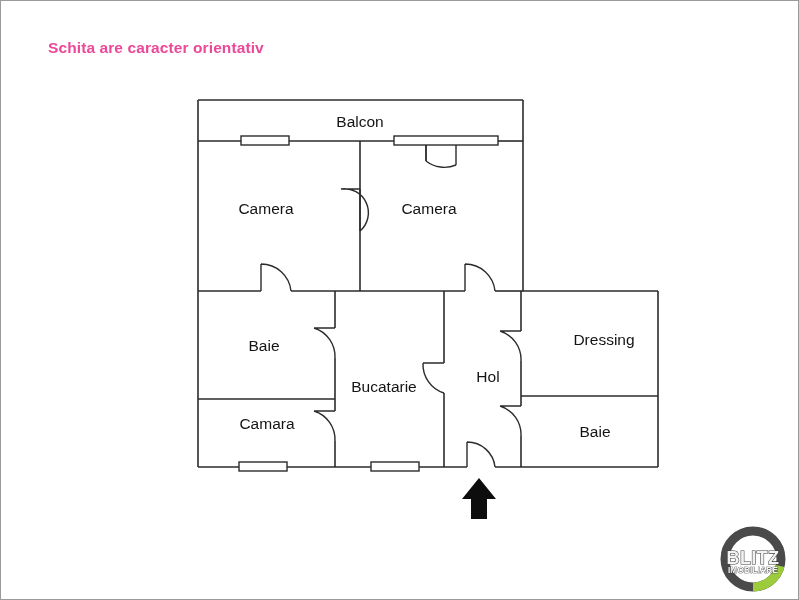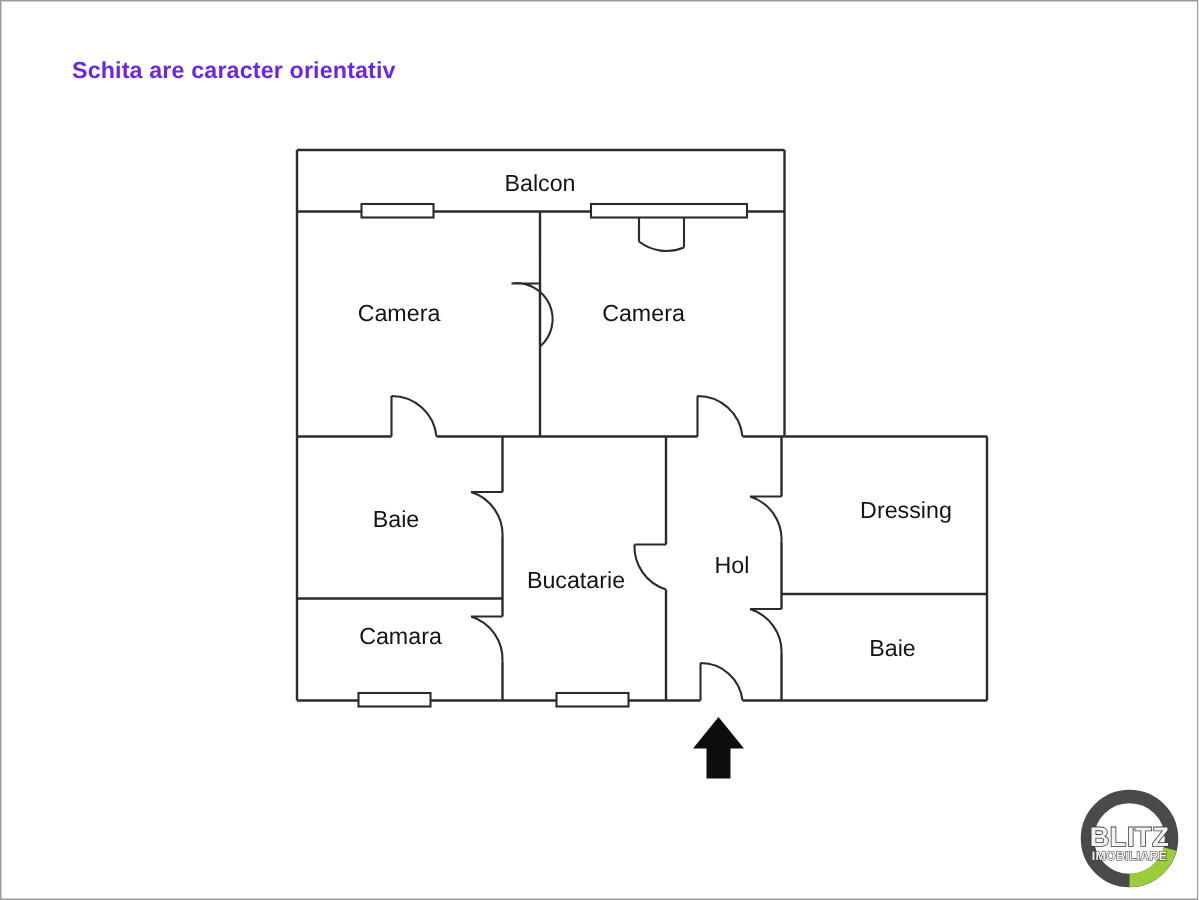--- a/index.html
+++ b/index.html
@@ -19,21 +19,21 @@
     border: 1px solid #9a9a9a;
     box-sizing: border-box;
     overflow: hidden;
   }
   #title {
     position: absolute;
     left: 47px;
     top: 38px;
     font-size: 15.5px;
     font-weight: bold;
-    color: #6d28d9;
+    color: #ec4899;
     letter-spacing: 0.1px;
     white-space: nowrap;
   }
   #plan-svg {
     position: absolute;
     left: 0;
     top: 0;
     width: 799px;
     height: 600px;
   }

